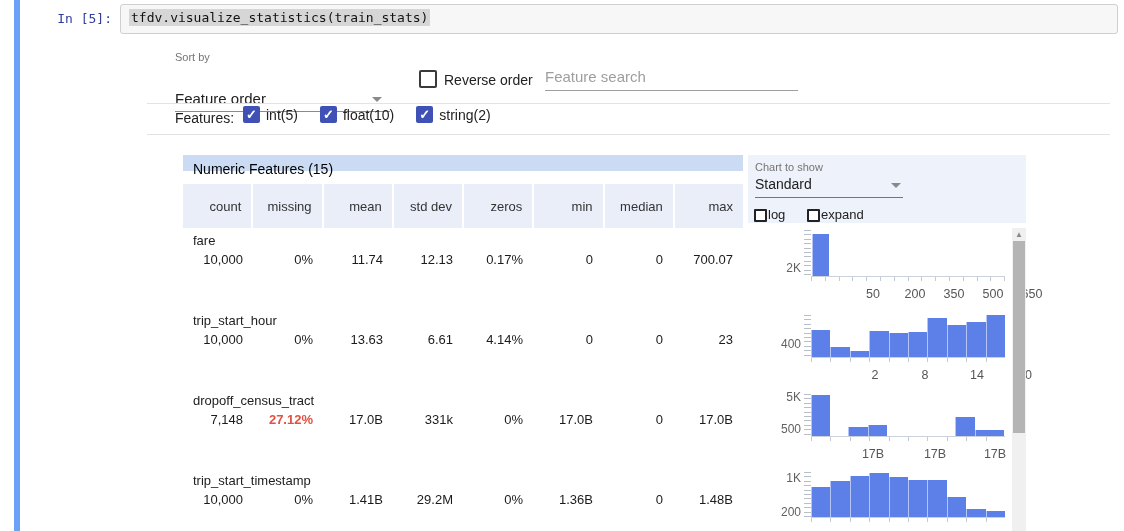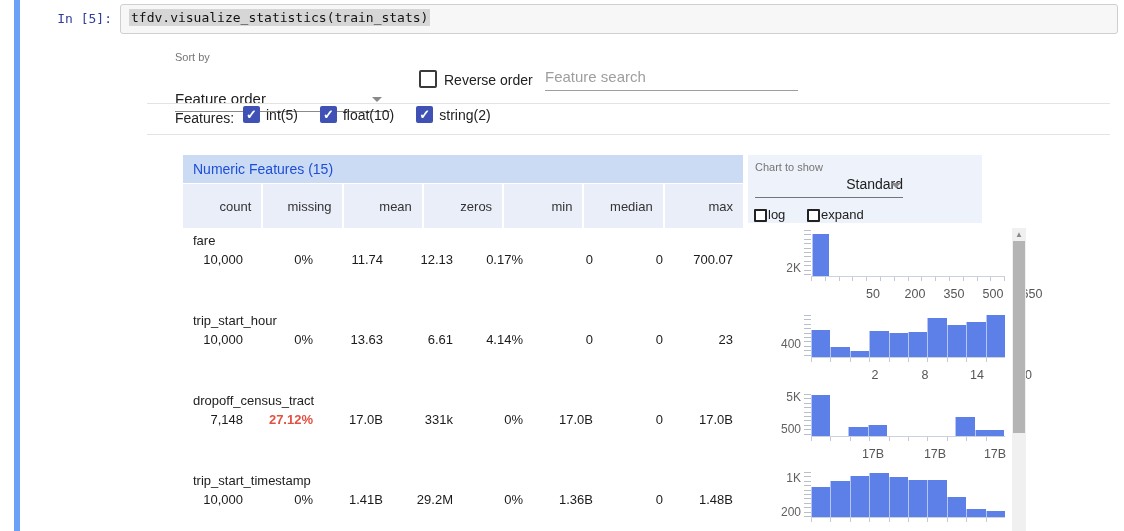--- a/index.html
+++ b/index.html
@@ -18,31 +18,31 @@
   .val{font-size:15px;color:#212121;}
   .underline{height:1px;background:#8a8a8a;}
   .dd-arrow{width:0;height:0;border-left:5px solid transparent;border-right:5px solid transparent;border-top:5px solid #8a8a8a;}
   .cb-on{width:17px;height:17px;background:#3f51b5;border-radius:2px;color:#fff;
          font-size:13px;line-height:17px;text-align:center;font-weight:bold;}
   .cb-off{width:14px;height:14px;border:2px solid #3a3a3a;border-radius:2px;background:#fff;}
   .cb-off-sm{width:9px;height:9px;border:2px solid #222;border-radius:1px;background:#fff;}
   .hr{height:1px;background:#e3e3e3;}
   .placeholder{font-size:15px;color:#9e9e9e;}
   
-  #tbl-title{left:183px;top:155px;width:560px;height:28px;background:#cbdbf4;
-             font-size:14px;line-height:28px;padding-left:10px;box-sizing:border-box;color:#1d4ed8;}
+  #tbl-title{left:183px;top:155px;width:560px;height:16px;background:#cbdbf4;
+             font-size:14px;line-height:28px;padding-left:10px;box-sizing:border-box;color:#000000;}
   #tbl-head{left:183px;top:184px;width:560px;height:44px;display:flex;gap:2px;}
   .hcell{flex:1;background:#e9eef9;display:flex;align-items:center;justify-content:flex-end;
          padding-right:10px;font-size:13px;color:#333;}
   .row-name{font-size:13px;color:#212121;}
   .row-vals{width:560px;display:flex;}
   .vcell{width:70px;text-align:right;padding-right:10px;box-sizing:border-box;font-size:13px;color:#1b1b1b;}
   .vcell.alert{color:#e25140;font-weight:bold;}
   
-  #chart-panel{left:748px;top:155px;width:234px;height:68px;background:#eef2fb;text-align:right;}
+  #chart-panel{left:748px;top:155px;width:278px;height:68px;background:#eef2fb;}
   
   .plot{border-bottom:1px solid #ccd2dc;}
   .bar{position:absolute;bottom:0;background:#5c7fe8;border-left:1px solid rgba(255,255,255,.55);box-sizing:border-box;}
   .ruler{width:7px;background:repeating-linear-gradient(to bottom,#b9bfc9 0 1px,transparent 1px 4.4px);}
   .xticks{height:4px;background-repeat:repeat-x;}
   .ylab{width:36px;text-align:right;font-size:12px;color:#616161;}
   .xlab{transform:translateX(-50%);font-size:12.5px;color:#565656;margin-left:48px;}
   
   #sb-track{left:1012px;top:228px;width:14px;height:303px;background:#f0f0f0;}
   #sb-arrow{left:1012px;top:230px;width:14px;text-align:center;font-size:8px;color:#8a8a8a;}
@@ -88,20 +88,21 @@
         <div class="lbl">string(2)</div>
       </div>
     </div>
   <div class="abs hr" style="left:147px;top:134px;width:963px"></div>
 
   <div id="tbl-title" class="abs">Numeric Features (15)</div>
   <div id="tbl-head" class="abs">
       <div class="hcell">count</div>
       <div class="hcell">missing</div>
       <div class="hcell">mean</div>
+      <div class="hcell">std dev</div>
       <div class="hcell">zeros</div>
       <div class="hcell">min</div>
       <div class="hcell">median</div>
       <div class="hcell">max</div>
     </div>
   <div id="tbl-rows">
       <div class="abs" style="left: 183px; top: 228px; width: 560px; height: 80px;">
         <div class="row-name" style="margin: 5px 0px 0px 10px;">fare</div>
         <div class="row-vals" style="margin-top: 4px;">
           <div class="vcell">10,000</div>

